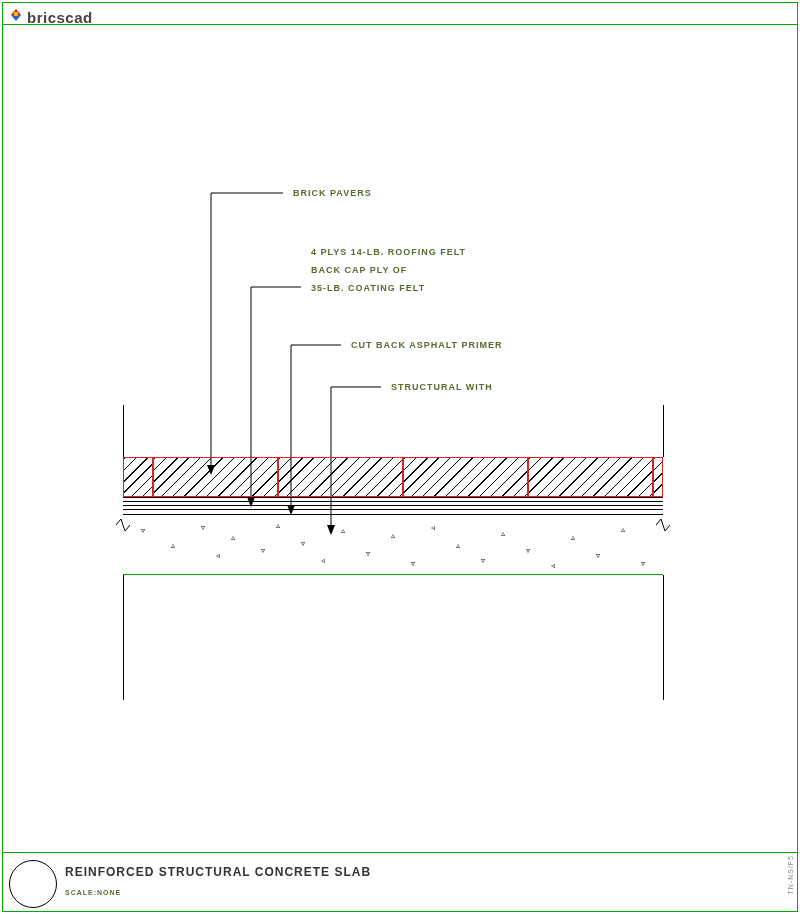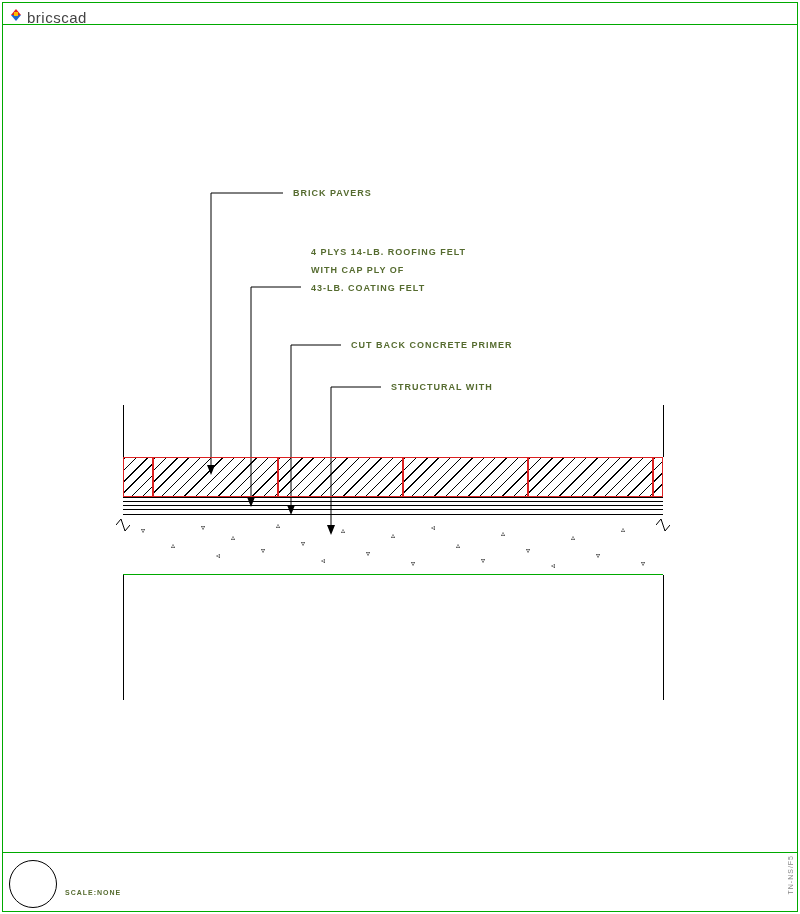--- a/index.html
+++ b/index.html
@@ -30,21 +30,21 @@
     padding-left: 6px;
   }
   .logo-icon {
     width: 14px;
     height: 14px;
     margin-right: 4px;
     position: relative;
   }
   .brand {
     font-size: 15px;
-    font-weight: normal;
+    font-weight: bold;
     color: #444;
     letter-spacing: 0.5px;
     margin-top: 8px;
   }
   .drawing {
     position: absolute;
     top: 25px;
     left: 3px;
     width: 794px;
     height: 820px;
@@ -206,24 +206,24 @@
     <path class="leader" d="M 338 320 L 288 320 L 288 482"></path>
     <polygon class="arrowhead" points="288,490 284,480 292,480"></polygon>
 
     <path class="leader" d="M 378 362 L 328 362 L 328 502"></path>
     <polygon class="arrowhead" points="328,510 324,500 332,500"></polygon>
   </svg>
 
   <div class="label" style="left:290px;top:163px;">BRICK PAVERS</div>
 
   <div class="label" style="left:308px;top:222px;">4 PLYS 14-LB. ROOFING FELT</div>
-  <div class="label" style="left:308px;top:240px;">WITH CAP PLY OF</div>
-  <div class="label" style="left:308px;top:258px;">43-LB. COATING FELT</div>
-
-  <div class="label" style="left:348px;top:315px;">CUT BACK CONCRETE PRIMER</div>
+  <div class="label" style="left:308px;top:240px;">BACK CAP PLY OF</div>
+  <div class="label" style="left:308px;top:258px;">35-LB. COATING FELT</div>
+
+  <div class="label" style="left:348px;top:315px;">CUT BACK ASPHALT PRIMER</div>
 
   <div class="label" style="left:388px;top:357px;">STRUCTURAL WITH</div>
 
   <div class="wall" style="left:120px;top:380px;height:52px;"></div>
   <div class="wall" style="left:660px;top:380px;height:52px;"></div>
 
   <div class="section">
 
     <div class="brick-layer">
       <div class="brick" style="left:0;width:30px;">
@@ -288,16 +288,17 @@
     </svg>
   </div>
 
   <div class="wall" style="left:120px;top:550px;height:125px;"></div>
   <div class="wall" style="left:660px;top:550px;height:125px;"></div>
 
 </div>
 
 <div class="titleblock">
   <div class="title-circle"></div>
+  <div class="title-text">REINFORCED STRUCTURAL CONCRETE SLAB</div>
   <div class="scale-text">SCALE:NONE</div>
 </div>
 
 <div class="side-id">TN-NS/F5</div>
 
 </body></html>

